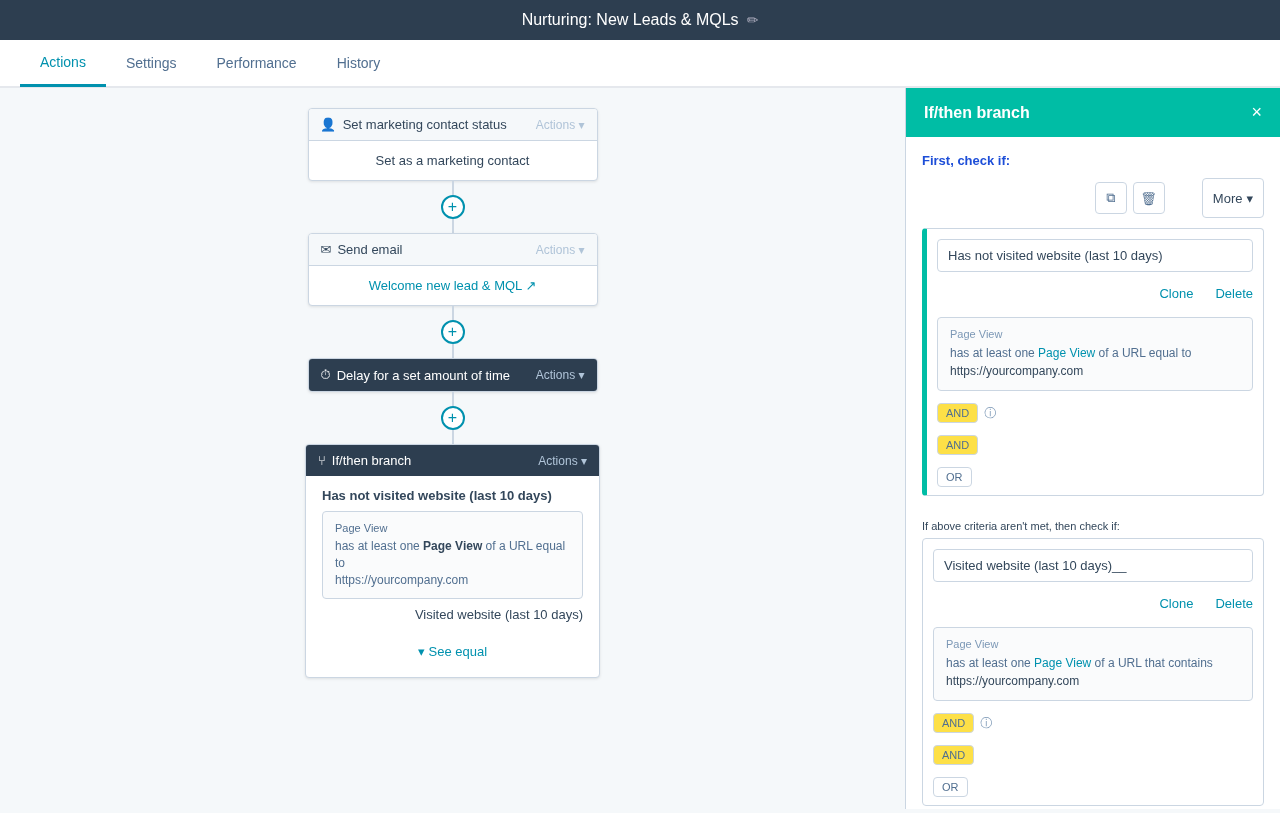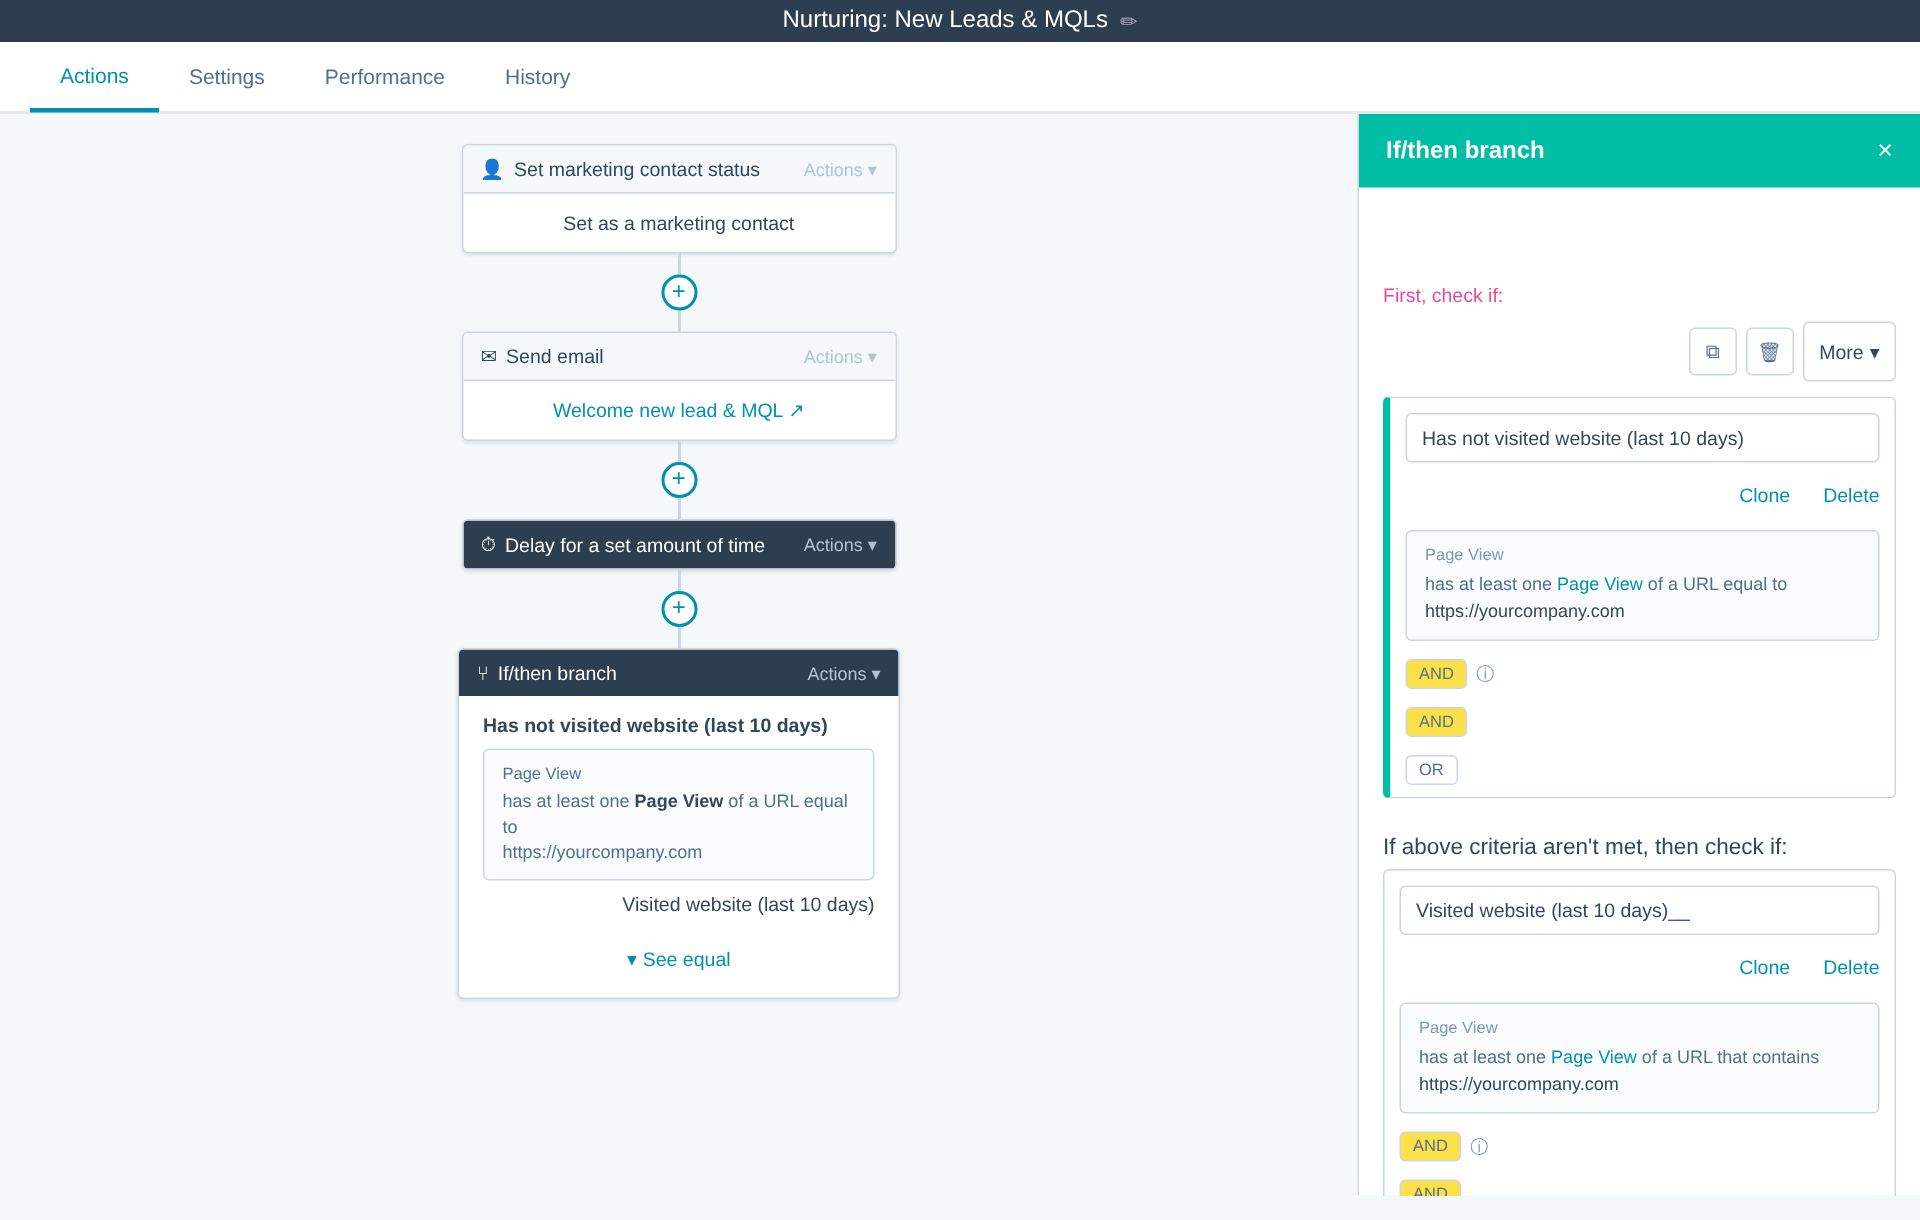--- a/index.html
+++ b/index.html
@@ -1,21 +1,21 @@
 <!DOCTYPE html>
 <html><head>
   <meta charset="utf-8">
   <style>
     * { box-sizing: border-box; margin: 0; padding: 0; }
     body { font-family: -apple-system, BlinkMacSystemFont, 'Segoe UI', Helvetica, Arial, sans-serif; font-size: 14px; background: #f5f8fa; overflow: hidden; }
 
     
     .top-bar {
       background: #2d3e50;
-      height: 28px;
+      height: 40px;
       display: flex;
       align-items: center;
       justify-content: center;
       color: #fff;
       font-size: 16px;
       font-weight: 500;
       gap: 8px;
     }
     .top-bar .edit-icon { color: #aab; cursor: pointer; font-size: 14px; }
 
@@ -225,24 +225,23 @@
     }
 
     .panel-content {
       flex: 1;
       overflow-y: auto;
       padding: 16px;
     }
 
     .panel-section-title {
       font-size: 13px;
-      color: #ec4899;
-      font-weight: 400;
+      color: #1d4ed8;
+      font-weight: 700;
       margin-bottom: 10px;
-      margin-top: 48px;
     }
 
     .panel-toolbar {
       display: flex;
       align-items: center;
       justify-content: flex-end;
       gap: 6px;
       margin-bottom: 10px;
     }
 
@@ -266,20 +265,21 @@
       border: 1px solid #cbd6e2;
       border-radius: 4px;
       background: #fff;
       cursor: pointer;
       display: flex;
       align-items: center;
       gap: 4px;
       color: #33475b;
       font-size: 13px;
       font-weight: 500;
+      margin-left: 31px;
     }
 
     .branch-card {
       border: 1px solid #cbd6e2;
       border-radius: 4px;
       margin-bottom: 14px;
       overflow: hidden;
     }
 
     .branch-card-left-accent {
@@ -364,21 +364,21 @@
       border: 1px solid #cbd6e2;
       border-radius: 4px;
       padding: 3px 8px;
       font-size: 11px;
       color: #516f90;
       background: #fff;
       cursor: pointer;
     }
 
     .criteria-text {
-      font-size: 15px;
+      font-size: 11px;
       color: #33475b;
       padding: 10px 0 6px;
       font-weight: 500;
     }
 
     .close-btn {
       background: none;
       border: none;
       color: #fff;
       font-size: 18px;

